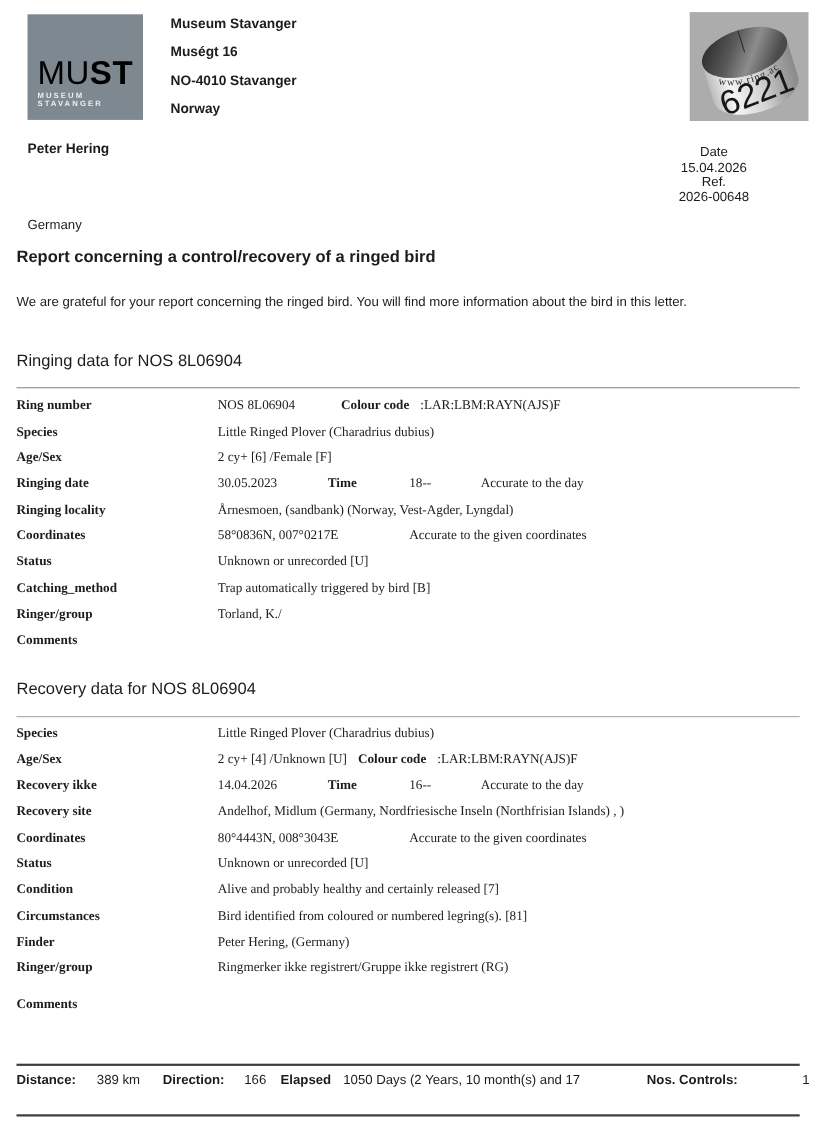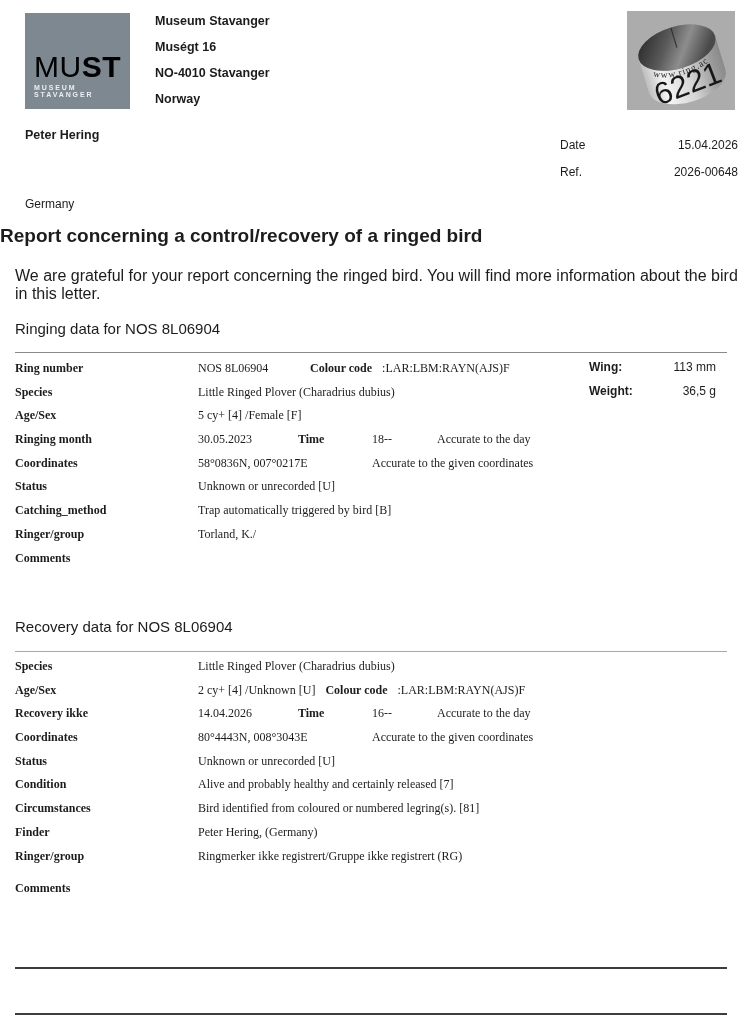--- a/index.html
+++ b/index.html
@@ -20,25 +20,25 @@
   .logo-mu{font-weight:normal;}
   .logo-st{font-weight:bold;}
   .logo-sub{color:#eceff1;font-size:7px;font-weight:bold;letter-spacing:1.9px;margin-top:3px;}
 
   .address{position:absolute;left:155px;top:8px;font-size:12.5px;font-weight:bold;line-height:26px;}
 
   .ringimg{position:absolute;left:624px;top:9px;width:114px;height:104px;}
 
   .recipient{position:absolute;left:25px;top:128px;font-size:12.5px;font-weight:bold;}
   .dateref{position:absolute;left:560px;top:131px;width:178px;font-size:12px;}
-  .dr-row{display:flex;justify-content:space-between;height:27px;align-items:center;}
+  .dr-row{display:flex;justify-content:space-between;height:27px;align-items:center;flex-direction:column;}
   .country{position:absolute;left:25px;top:197px;font-size:12px;}
 
-  .title{position:absolute;left:0;top:225px;font-size:19px;font-weight:bold;}
-  .intro{position:absolute;left:15px;top:267px;font-size:16px;}
+  .title{position:absolute;left:15px;top:225px;font-size:15px;font-weight:bold;}
+  .intro{position:absolute;left:15px;top:267px;font-size:12px;text-align:right;}
 
   .sec-heading{position:absolute;left:15px;font-size:15px;}
   .rule{position:absolute;left:15px;width:712px;border:0;margin:0;}
   .rule-thin{height:1px;background:#8a8a8a;}
   .rule-thick{height:2px;background:#3d3d3d;}
 
   
   .tbl{position:absolute;left:15px;width:712px;font-size:12px;}
   .row{display:flex;height:23.7px;align-items:flex-start;white-space:nowrap;font-family:Liberation Serif, serif;}
   .lab{width:183px;flex-shrink:0;font-weight:bold;}
@@ -136,30 +136,34 @@
       <span class="cw112">NOS 8L06904</span>
       <span class="b">Colour code</span>
       <span class="g10">:LAR:LBM:RAYN(AJS)F</span>
     </div>
     <div class="row">
       <span class="lab">Species</span>
       <span>Little Ringed Plover (Charadrius dubius)</span>
     </div>
     <div class="row">
       <span class="lab">Age/Sex</span>
-      <span>5 cy+ [4] /Female [F]</span>
-    </div>
-    <div class="row">
-      <span class="lab">Ringing month</span>
+      <span>2 cy+ [6] /Female [F]</span>
+    </div>
+    <div class="row">
+      <span class="lab">Ringing date</span>
       <span class="cw100">30.05.2023</span>
       <span class="cw74">Time</span>
       <span class="cw65">18--</span>
       <span>Accurate to the day</span>
     </div>
     <div class="row">
+      <span class="lab">Ringing locality</span>
+      <span>Årnesmoen, (sandbank) (Norway, Vest-Agder, Lyngdal)</span>
+    </div>
+    <div class="row">
       <span class="lab">Coordinates</span>
       <span class="cw174">58°0836N, 007°0217E</span>
       <span>Accurate to the given coordinates</span>
     </div>
     <div class="row">
       <span class="lab">Status</span>
       <span>Unknown or unrecorded [U]</span>
     </div>
     <div class="row">
       <span class="lab">Catching_method</span>
@@ -168,30 +172,20 @@
     <div class="row">
       <span class="lab">Ringer/group</span>
       <span>Torland, K./</span>
     </div>
     <div class="row">
       <span class="lab">Comments</span>
       <span></span>
     </div>
   </div>
 
-  <div class="side">
-    <div class="side-row">
-      <span class="b">Wing:</span>
-      <span>113 mm</span>
-    </div>
-    <div class="side-row">
-      <span class="b">Weight:</span>
-      <span>36,5 g</span>
-    </div>
-  </div>
 
   <div class="sec-heading" style="top:618px;">Recovery data for NOS 8L06904</div>
   <div class="rule rule-thin" style="top:651px;background:#a8a8a8;"></div>
 
   <div class="tbl" style="top:659px;">
     <div class="row">
       <span class="lab">Species</span>
       <span>Little Ringed Plover (Charadrius dubius)</span>
     </div>
     <div class="row">
@@ -201,20 +195,24 @@
       <span class="g10">:LAR:LBM:RAYN(AJS)F</span>
     </div>
     <div class="row">
       <span class="lab">Recovery ikke</span>
       <span class="cw100">14.04.2026</span>
       <span class="cw74">Time</span>
       <span class="cw65">16--</span>
       <span>Accurate to the day</span>
     </div>
     <div class="row">
+      <span class="lab">Recovery site</span>
+      <span>Andelhof, Midlum (Germany, Nordfriesische Inseln (Northfrisian Islands) , )</span>
+    </div>
+    <div class="row">
       <span class="lab">Coordinates</span>
       <span class="cw174">80°4443N, 008°3043E</span>
       <span>Accurate to the given coordinates</span>
     </div>
     <div class="row">
       <span class="lab">Status</span>
       <span>Unknown or unrecorded [U]</span>
     </div>
     <div class="row">
       <span class="lab">Condition</span>
@@ -232,15 +230,25 @@
       <span class="lab">Ringer/group</span>
       <span>Ringmerker ikke registrert/Gruppe ikke registrert (RG)</span>
     </div>
     <div class="row gap9">
       <span class="lab">Comments</span>
       <span></span>
     </div>
   </div>
 
   <div class="rule rule-thick" style="top:967px;"></div>
+  <div class="footer-row">
+    <span class="b f-dl">Distance:</span>
+    <span class="f-dv">389 km</span>
+    <span class="b f-rl">Direction:</span>
+    <span class="f-rv">166</span>
+    <span class="b f-el">Elapsed</span>
+    <span class="f-ev">1050 Days (2 Years, 10 month(s) and 17</span>
+    <span class="b f-cl">Nos. Controls:</span>
+    <span class="f-cv">1</span>
+  </div>
   <div class="rule rule-thick" style="top:1013px;"></div>
 
 </div>
 
 </body></html>

